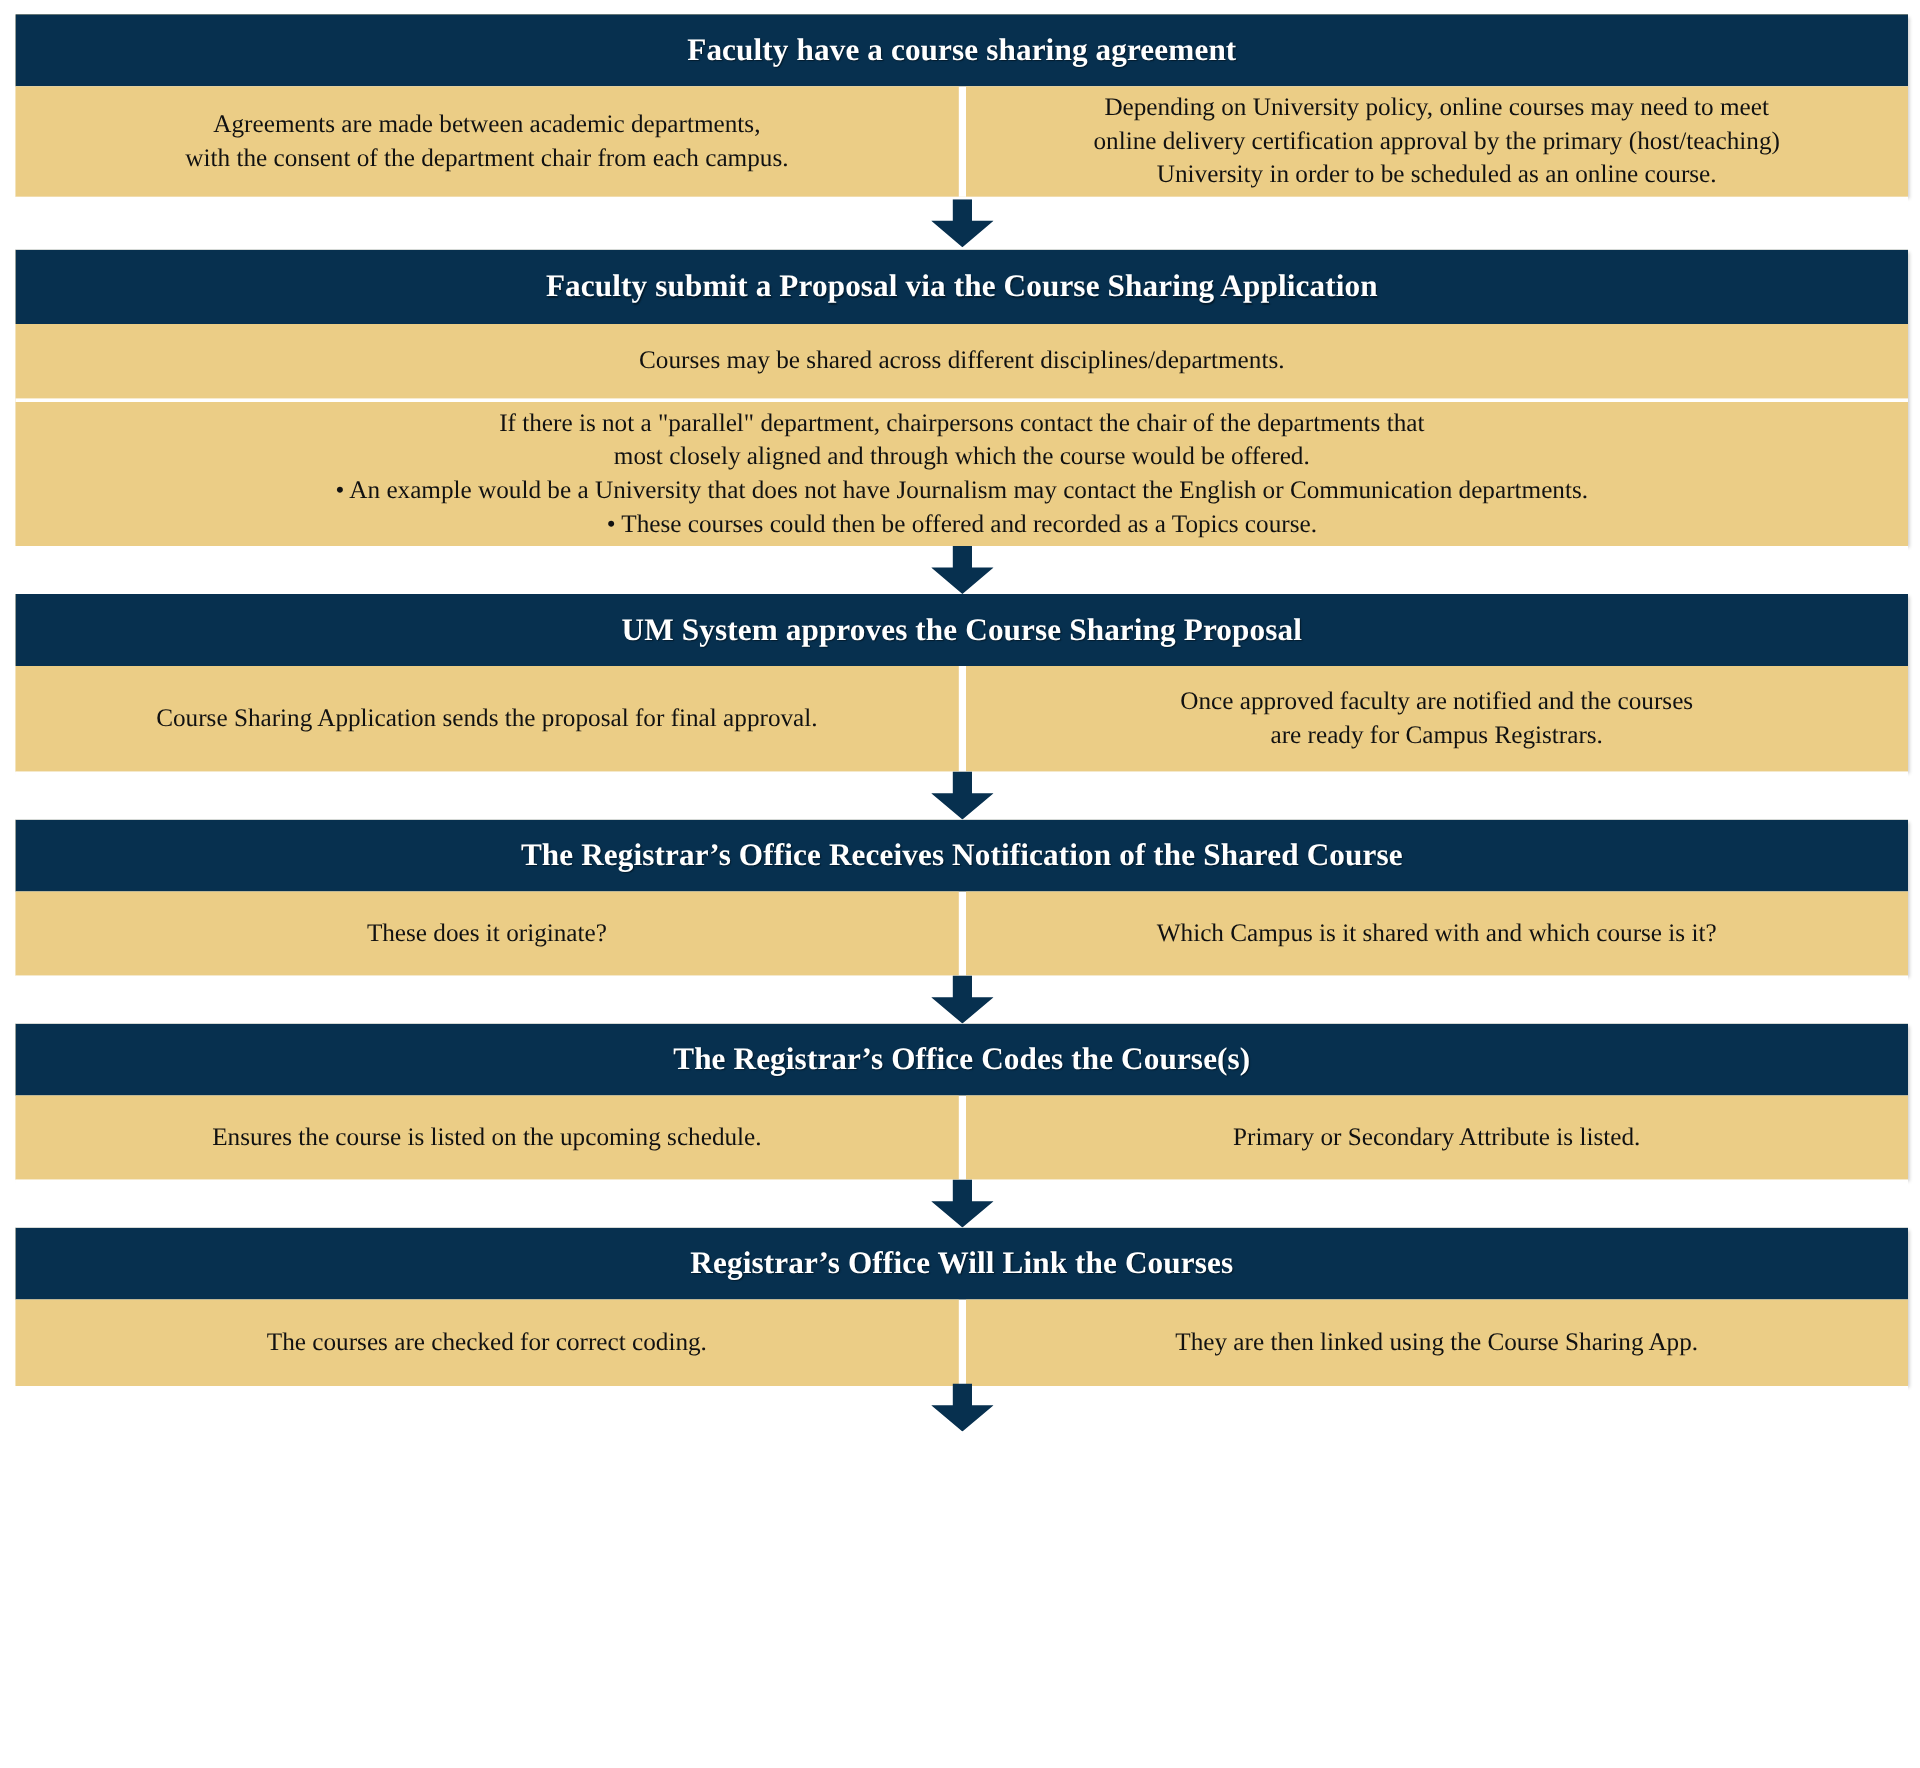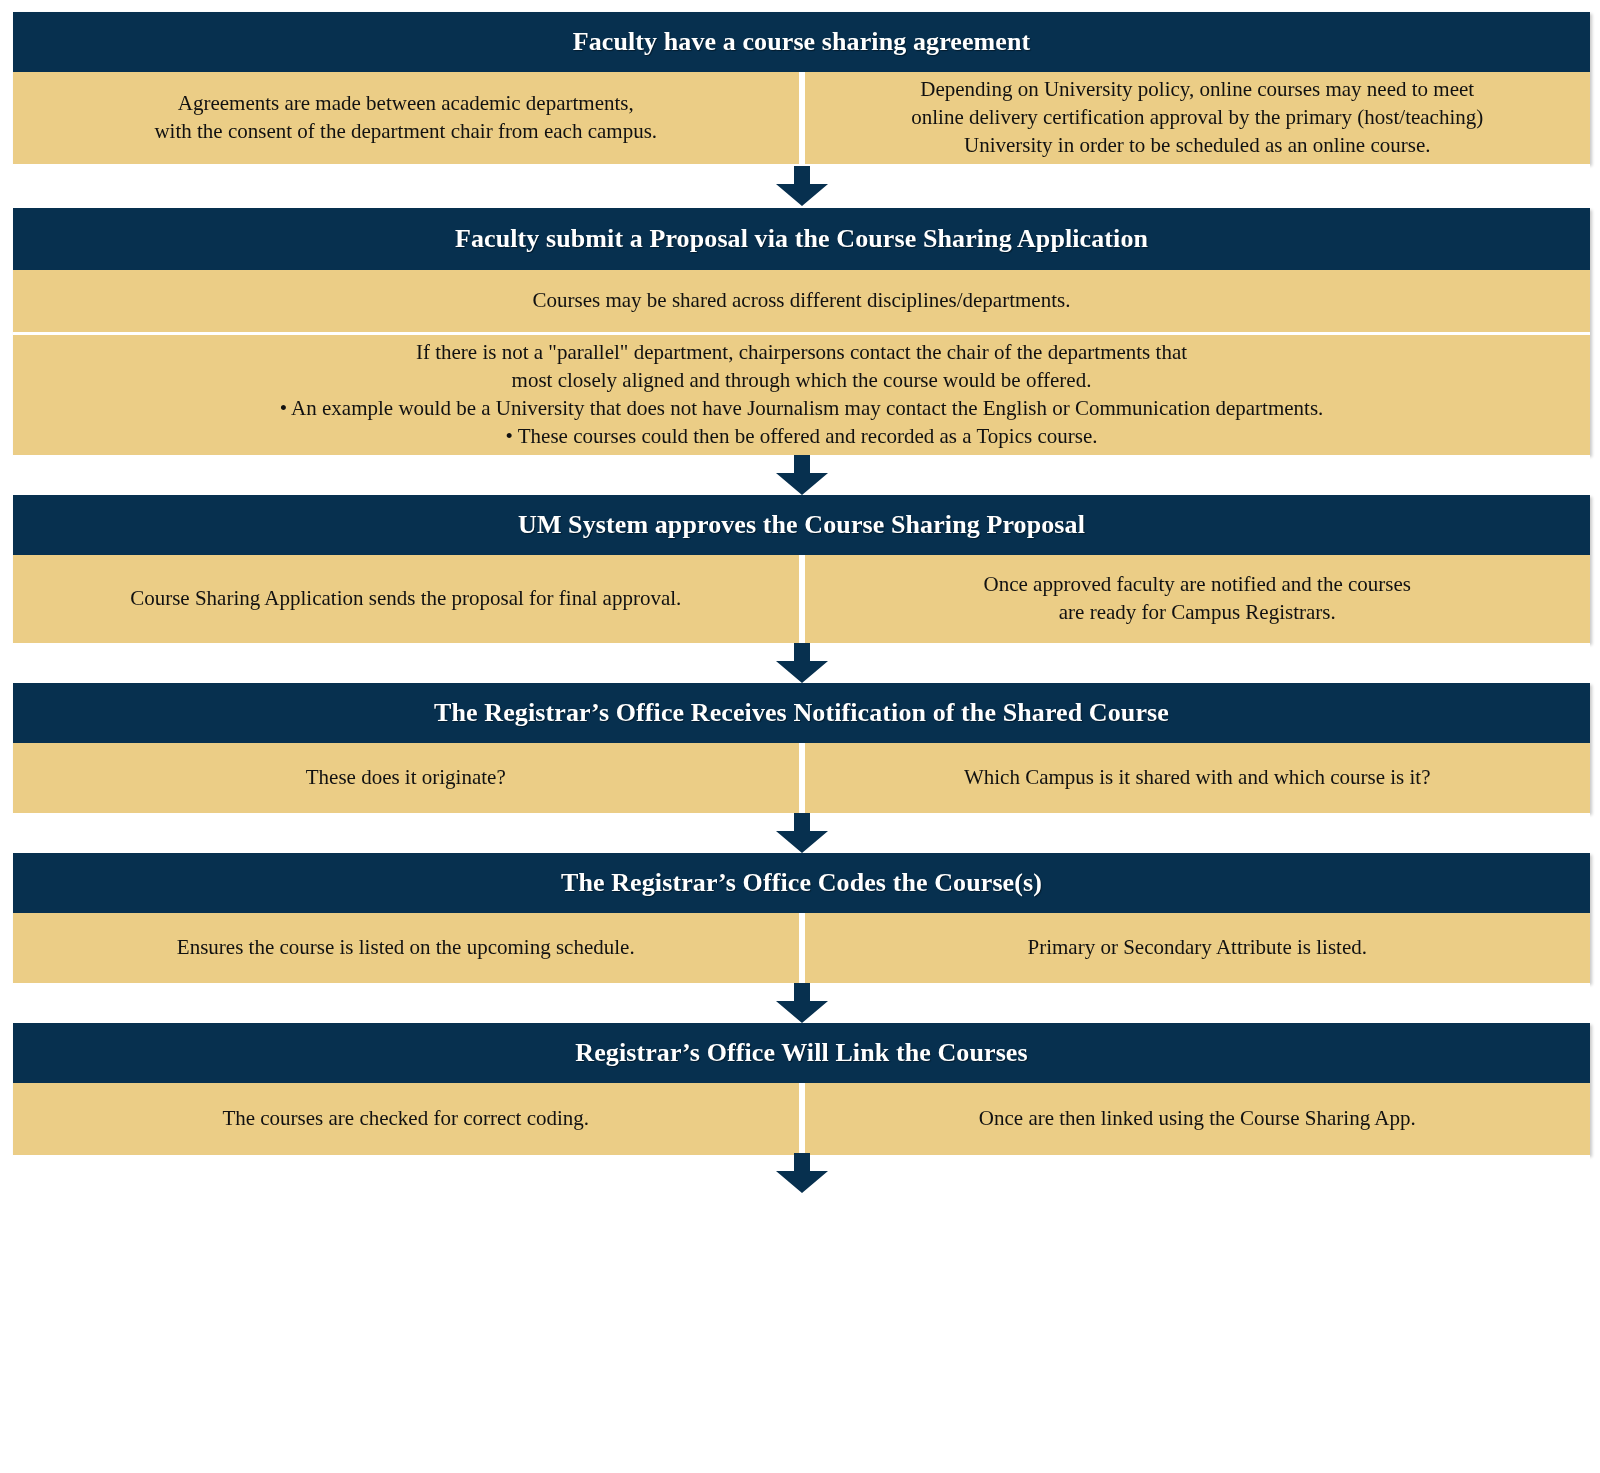--- a/index.html
+++ b/index.html
@@ -250,21 +250,21 @@
       </span>
     </div>
 
     <div class="stage">
       <div class="stage-header h-hdr-60">Registrar’s Office Will Link the Courses</div>
       <div class="stage-body two-col s6-body">
         <div class="cell left">
           <span class="cell-text">The courses are checked for correct coding.</span>
         </div>
         <div class="cell right">
-          <span class="cell-text">Once are then linked using the Course Sharing App.</span>
+          <span class="cell-text">They are then linked using the Course Sharing App.</span>
         </div>
       </div>
     </div>
 
     <div class="connector conn-36">
       <span class="arrow">
         <svg width="52" height="40" viewBox="0 0 52 40" aria-hidden="true">
           <polygon points="18,0 34,0 34,18 52,18 26,40 0,18 18,18" fill="#07304F"></polygon>
         </svg>
       </span>

